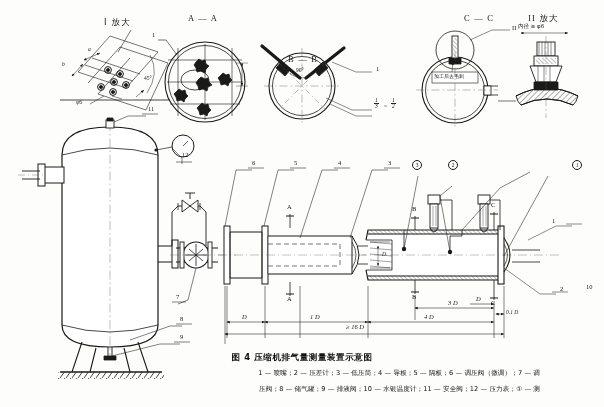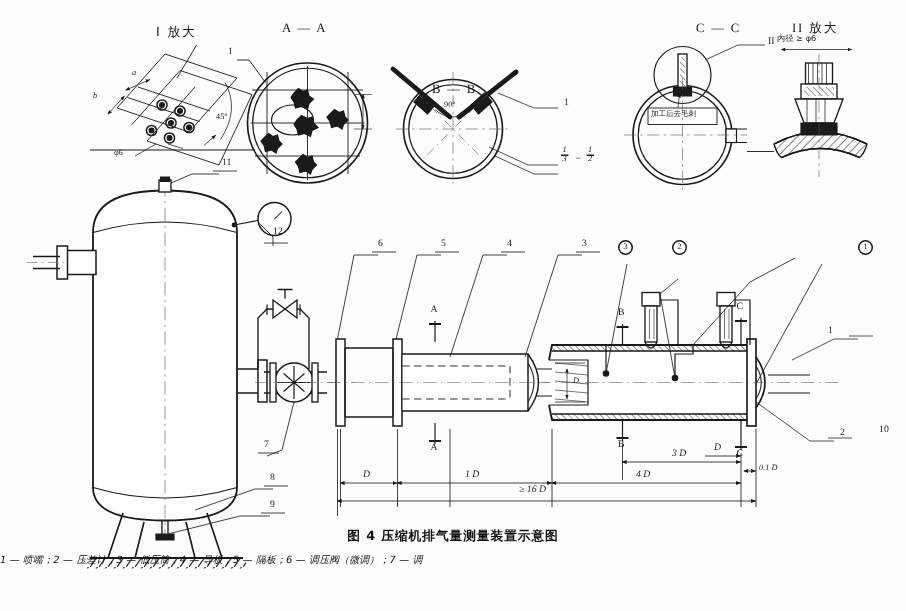--- a/index.html
+++ b/index.html
@@ -9,22 +9,22 @@
   svg.layer{position:absolute;left:0;top:0;width:604px;height:407px;}
   .lbl{position:absolute;font-family:Liberation Serif, serif;
        color:#1a1a1a;white-space:nowrap;line-height:1;}
   .sec-title{font-size:8.5px;letter-spacing:1.2px;}
   .cjk{font-family:"DejaVu Sans","Liberation Sans",sans-serif;}
   .num{font-size:6.5px;}
   .dim{font-size:6.5px;font-style:italic;}
   .tiny{font-size:5.5px;}
   .cap-title{position:absolute;width:604px;text-align:center;font-size:8.5px;
              font-weight:bold;letter-spacing:.6px;}
-  .cap-line{position:absolute;width:540px;text-align:left;font-size:6.6px;
-            letter-spacing:.1px;font-style:italic;}
+  .cap-line{position:absolute;width:540px;text-align:right;font-size:6.6px;
+            letter-spacing:.1px;}
   .circled{display:inline-block;border:.7px solid #1a1a1a;border-radius:50%;
            width:8px;height:8px;line-height:8px;text-align:center;font-size:5.5px;}
   .frac{display:inline-block;text-align:center;font-size:5.5px;font-style:italic;
         line-height:.95;}
   .frac b{display:block;border-bottom:.7px solid #222;font-weight:normal;padding:0 1px;}
   .frac i{display:block;font-style:italic;padding:0 1px;}
 </style>
 </head>
 <body>
 
@@ -408,14 +408,15 @@
   <div class="lbl dim" style="left:310px;top:314px;">1 D</div>
   <div class="lbl dim" style="left:448px;top:300px;">3 D</div>
   <div class="lbl dim" style="left:424px;top:314px;">4 D</div>
   <div class="lbl dim" style="left:476px;top:296px;">D</div>
   <div class="lbl dim" style="left:506px;top:310px;font-size:5.5px;">0.1 D</div>
   <div class="lbl dim" style="left:346px;top:324px;">≥ 16 D</div>
   <div class="lbl dim" style="left:382px;top:252px;font-size:5.5px;">D</div>
 
   <div class="cap-title cjk" style="top:352px;">图 4  压缩机排气量测量装置示意图</div>
   <div class="cap-line cjk" style="top:369px;">1 — 喷嘴；2 — 压差计；3 — 低压筒；4 — 导板；5 — 隔板；6 — 调压阀（微调）；7 — 调</div>
+  <div class="cap-line cjk" style="top:385px;">压阀；8 — 储气罐；9 — 排液阀；10 — 水银温度计；11 — 安全阀；12 — 压力表；① — 测</div>
 
 </div>
 
 </body></html>

